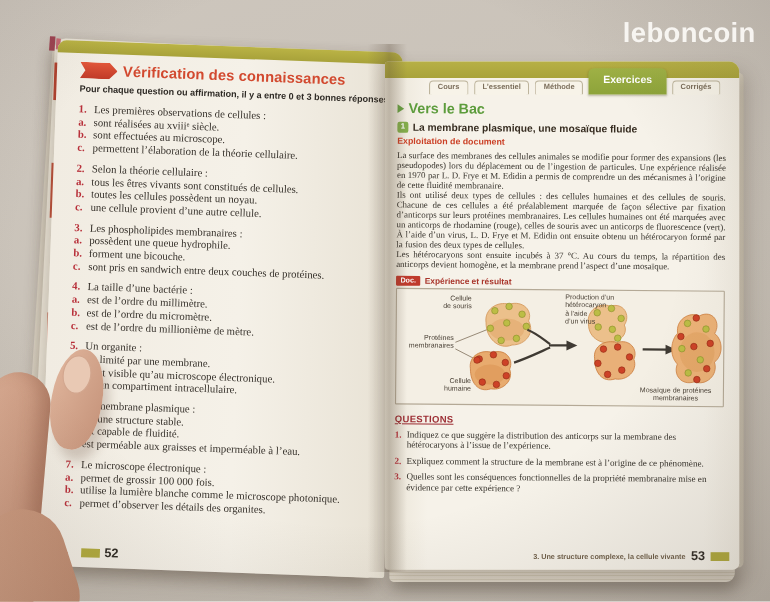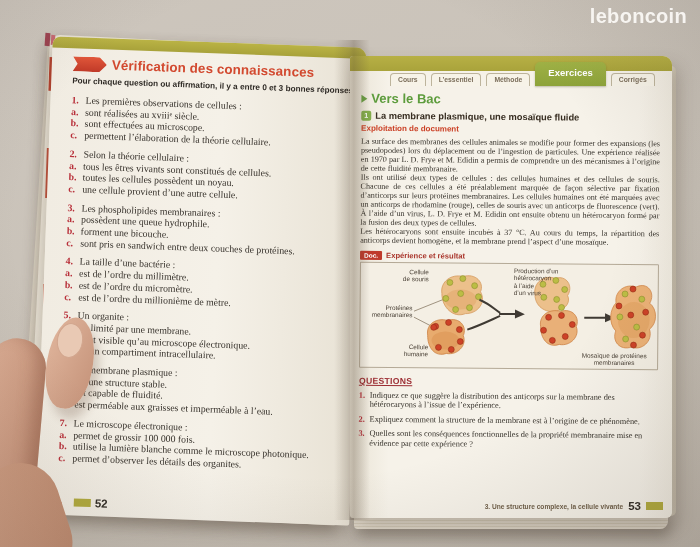--- a/index.html
+++ b/index.html
@@ -1,19 +1,19 @@
 <!DOCTYPE html>
 <html><head>
 <meta charset="utf-8">
 <style>
   html,body{margin:0;padding:0;}
   #stage{position:relative;width:700px;height:547px;background:linear-gradient(160deg,#cdc6bd 0%,#c8c1b7 55%,#bfb7ac 100%);overflow:hidden;font-family:"Liberation Sans",sans-serif;}
 
   
-  .logo{position:absolute;top:5px;right:13px;font-size:20px;font-weight:700;letter-spacing:.3px;color:rgba(250,248,244,.95);z-index:40;margin-left:16px;}
+  .logo{position:absolute;top:16px;right:13px;font-size:25px;font-weight:700;letter-spacing:.3px;color:rgba(250,248,244,.95);z-index:40;margin-left:16px;}
 
   
   .edge1{position:absolute;left:38px;top:42px;width:312px;height:476px;background:#ebe5d8;border-radius:10px 8px 4px 8px;transform:rotate(2.9deg);box-shadow:-3px 6px 14px rgba(70,55,40,.25);}
   .edge2{position:absolute;left:33px;top:48px;width:310px;height:468px;background:#e2dbcc;border-radius:10px 8px 4px 8px;transform:rotate(3.6deg);}
   .chip{position:absolute;z-index:3;}
   .chip.maroon{left:45px;top:33px;width:5px;height:13px;background:#9e4452;transform:rotate(4deg);}
   .chip.pink{left:51px;top:35px;width:4px;height:10px;background:#c96b74;transform:rotate(4deg);}
   .chip.redbar1{left:49px;top:57px;width:7px;height:34px;background:#bf4430;transform:rotate(2deg);}
   .chip.redbar2{left:46px;top:148px;width:4px;height:50px;background:#c2523c;transform:rotate(2deg);}
   .chip.redbar3{left:43px;top:284px;width:3px;height:38px;background:#c75f49;opacity:.8;}

